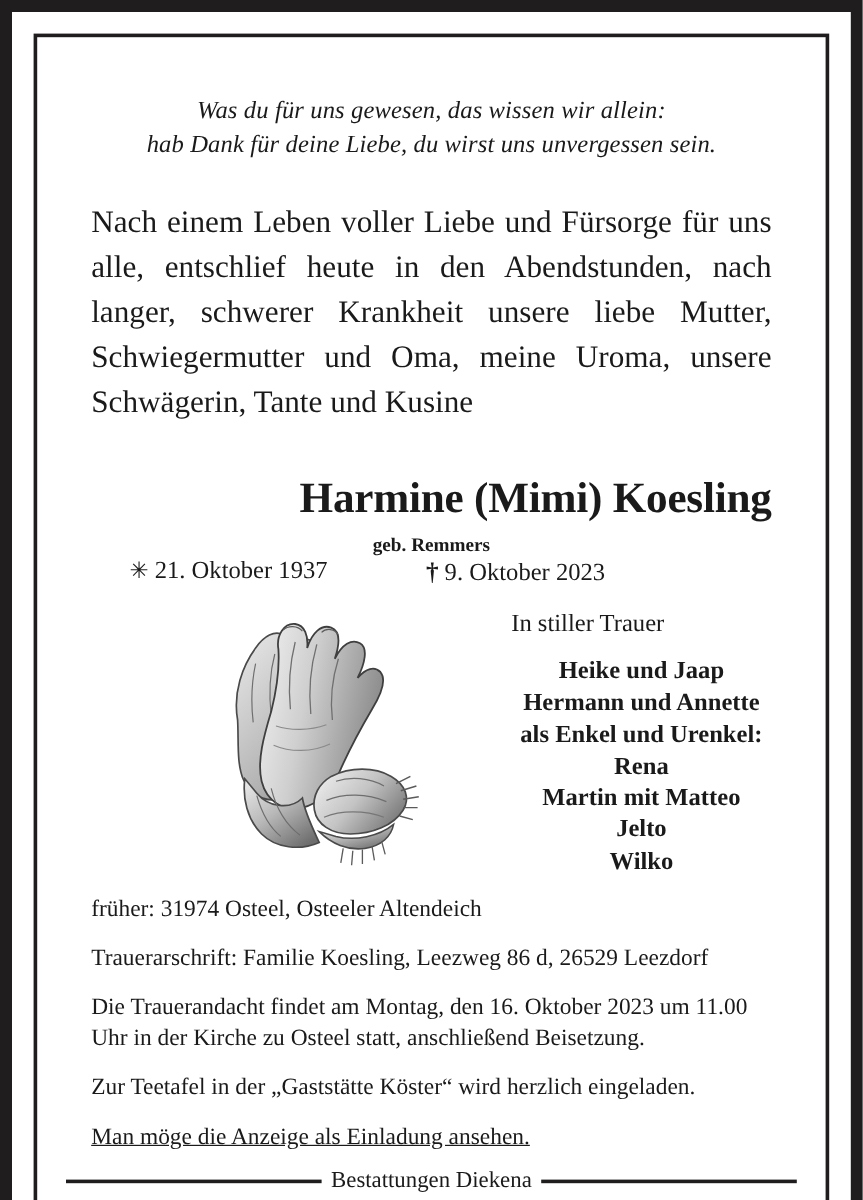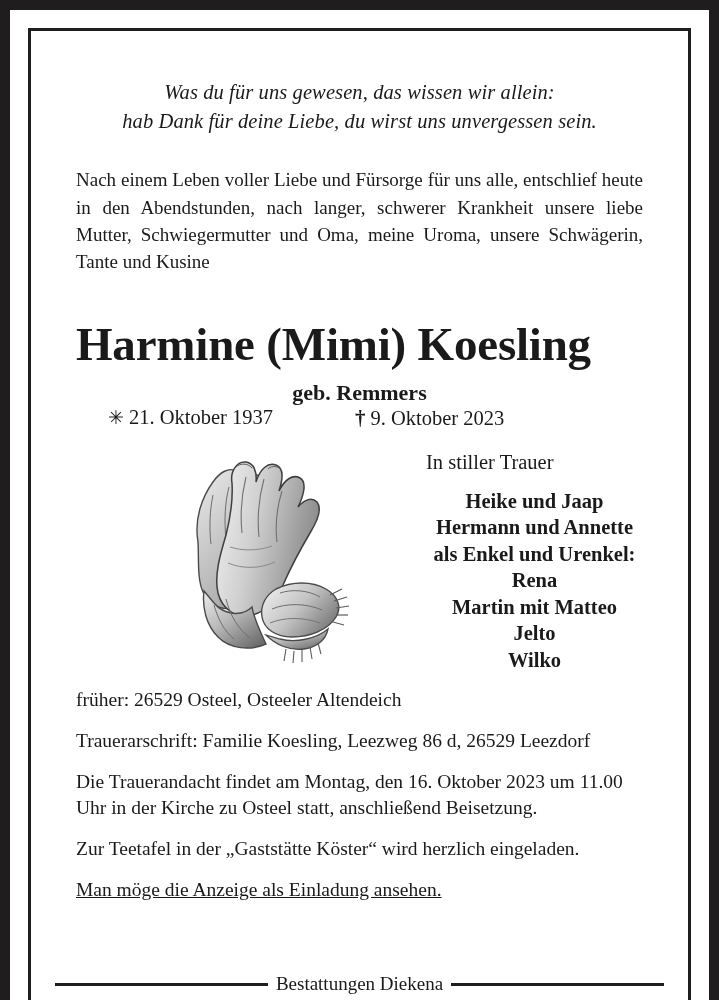--- a/index.html
+++ b/index.html
@@ -60,41 +60,41 @@
     font-size: 20.5px;
     line-height: 1.42;
     margin-top: 26px;
     letter-spacing: .1px;
   }
   .verse div { white-space: nowrap; }
 
   
   .intro {
     margin-top: 30px;
-    font-size: 19px;
+    font-size: 26px;
     line-height: 1.44;
     text-align: justify;
     text-align-last: left;
     hyphens: manual;
   }
 
   
   .name {
-    text-align: left;
+    text-align: right;
     font-weight: bold;
-    font-size: 47px;
+    font-size: 36px;
     line-height: 1.05;
     margin-top: 44px;
     letter-spacing: -0.2px;
     white-space: nowrap;
   }
   .maiden {
     text-align: center;
     font-weight: bold;
-    font-size: 22px;
+    font-size: 16px;
     margin-top: 11px;
   }
 
   
   .dates {
     font-size: 20.5px;
     display: flex;
     padding-left: 32px;
   }
   .date-birth { width: 247px; }
@@ -277,21 +277,21 @@
               <div>als Enkel und Urenkel:</div>
               <div>Rena</div>
               <div>Martin mit Matteo</div>
               <div>Jelto</div>
               <div>Wilko</div>
             </div>
           </div>
         </div>
 
         <div class="details">
-          <p>früher: 26529 Osteel, Osteeler Altendeich</p>
+          <p>früher: 31974 Osteel, Osteeler Altendeich</p>
           <p>Trauerarschrift: Familie Koesling, Leezweg 86 d, 26529 Leezdorf</p>
           <p>Die Trauerandacht findet am Montag, den 16. Oktober 2023 um 11.00 Uhr in der Kirche zu Osteel statt, anschließend Beisetzung.</p>
           <p>Zur Teetafel in der „Gaststätte Köster“ wird herzlich eingeladen.</p>
           <p>Man möge die Anzeige als Einladung ansehen.</p>
         </div>
 
       </div>
 
       <div class="footer">
         <div class="rule"></div>

